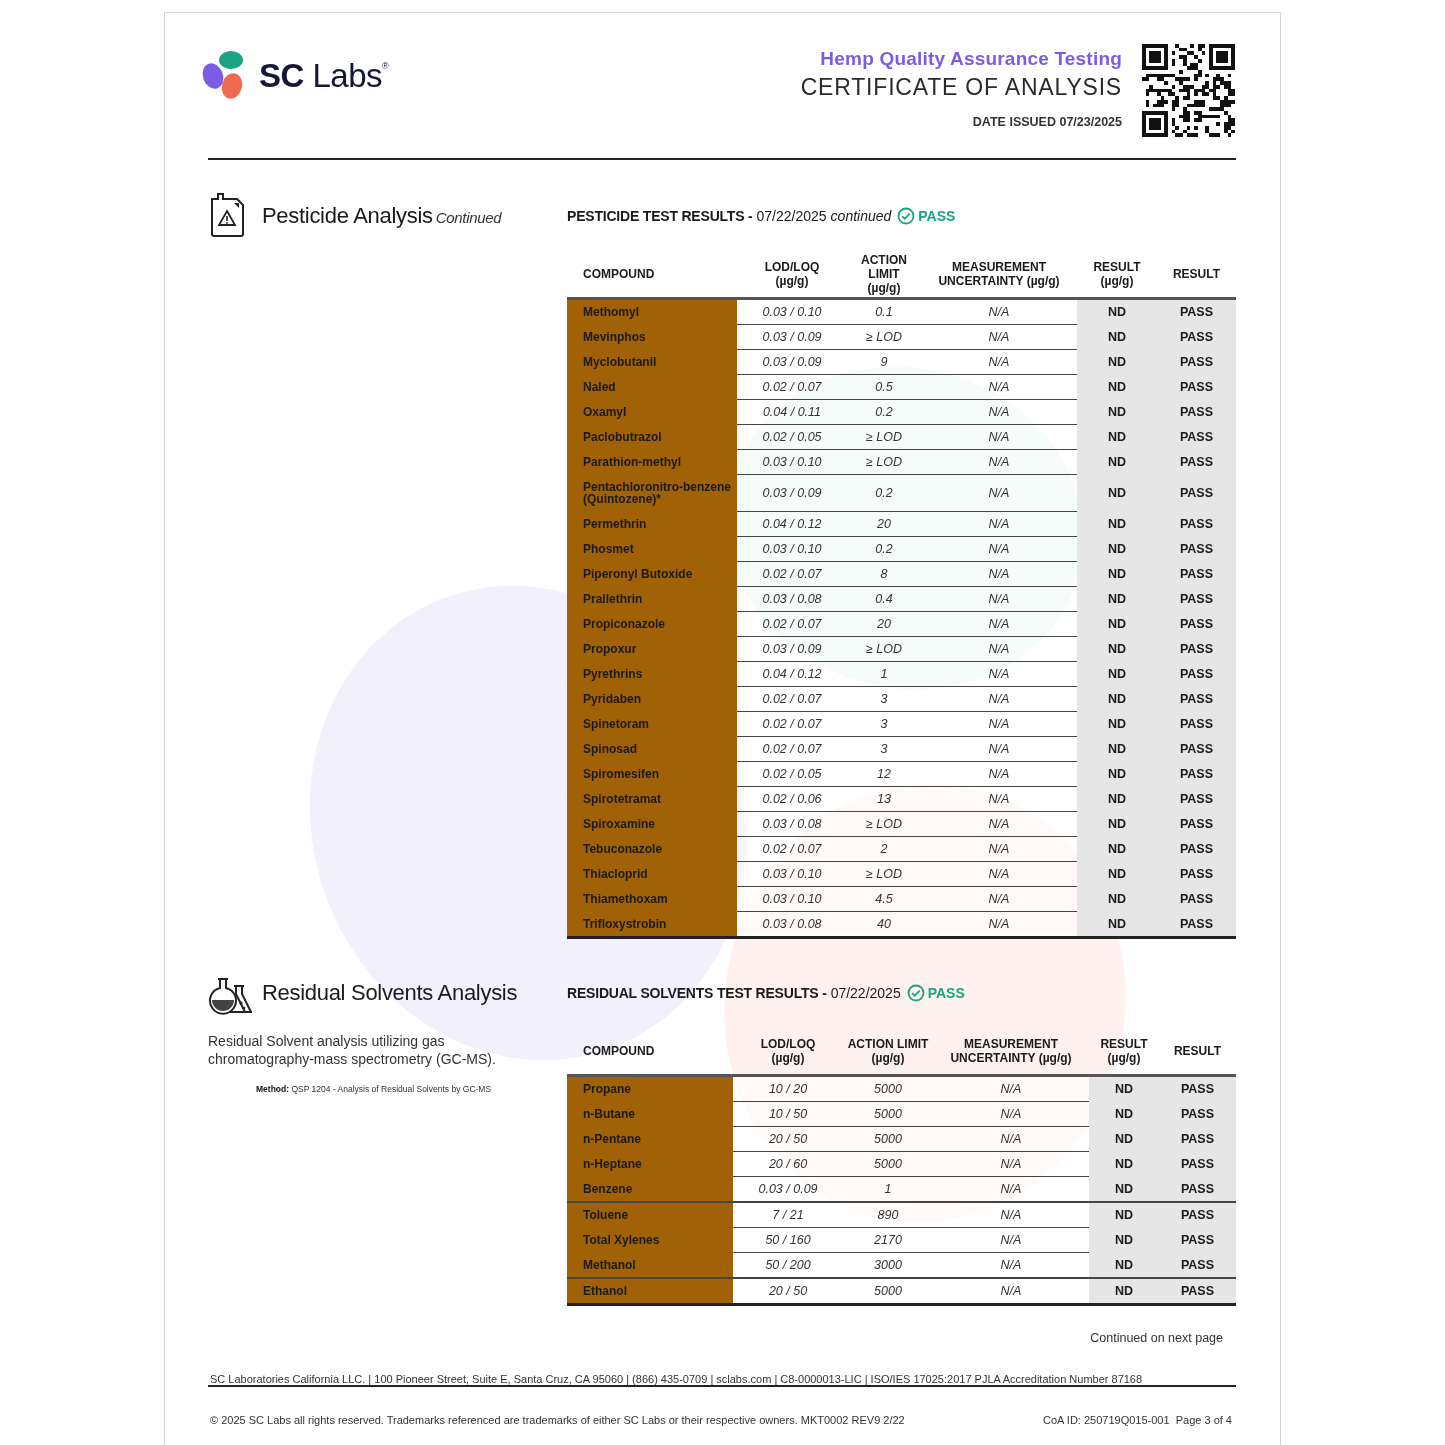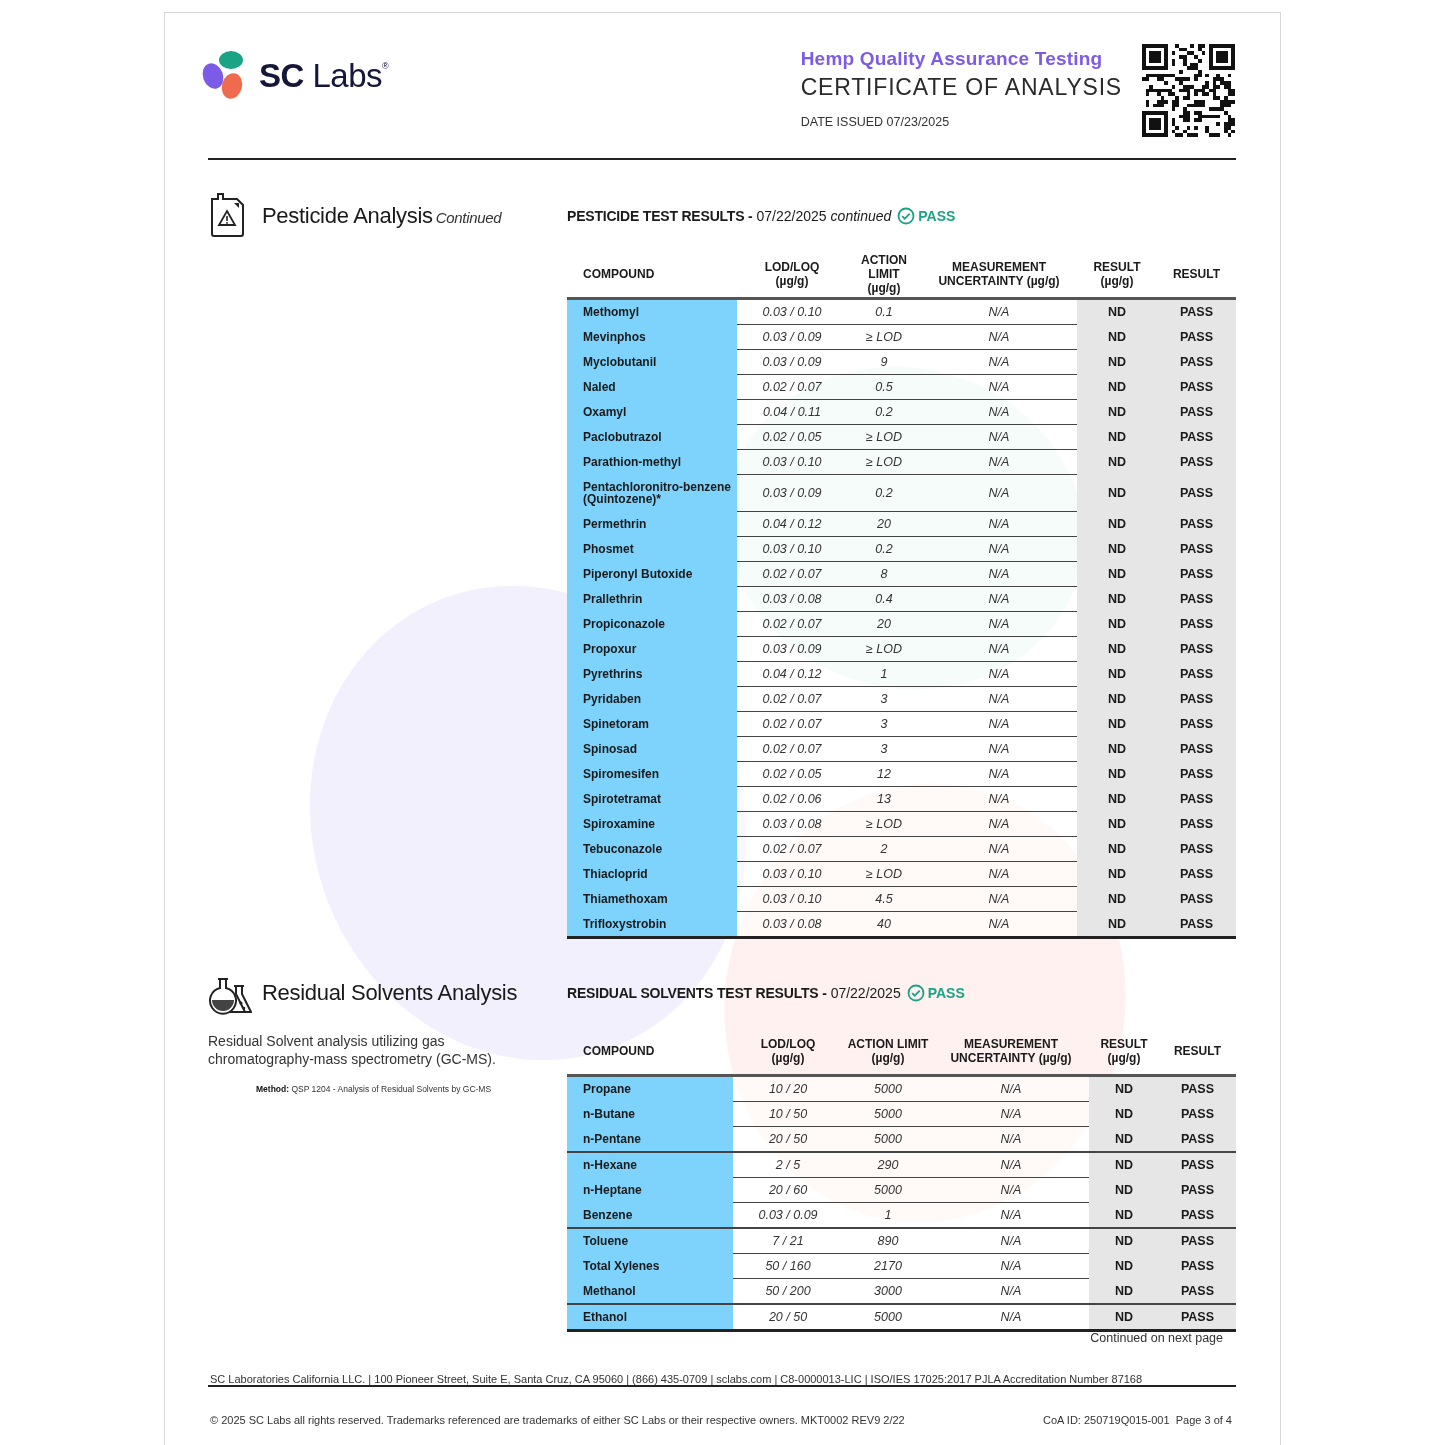--- a/index.html
+++ b/index.html
@@ -20,44 +20,44 @@
   .logo { left: 38px; top: 38px; display: flex; align-items: center; }
   .logo-mark { position: relative; width: 46px; height: 50px; }
   .logo-mark .dot { position: absolute; border-radius: 50%; }
   .logo-mark .d-teal { left: 16px; top: 0; width: 24px; height: 18px; background: #1aa384; }
   .logo-mark .d-purple { left: 0; top: 12px; width: 20px; height: 26px; background: #7c5ce6; transform: rotate(-20deg); }
   .logo-mark .d-red { left: 19px; top: 22px; width: 20px; height: 26px; background: #f06a4f; transform: rotate(15deg); }
   .logo-text { margin-left: 10px; font-size: 33px; color: #15163a; letter-spacing: -0.5px; }
   .logo-text b { font-weight: 800; }
   .logo-text sup { font-size: 9px; vertical-align: top; position: relative; top: 4px; }
 
-  .hdr-right { right: 158px; top: 35px; }
+  .hdr-right { right: 158px; top: 35px; text-align: right; }
   .hdr-sub { font-size: 19px; font-weight: bold; color: #7c5ce6; letter-spacing: 0.2px; }
   .hdr-title { font-size: 23px; color: #2a2a2a; letter-spacing: 0.8px; margin-top: 4px; }
-  .hdr-date { font-size: 12.5px; font-weight: normal; color: #333; margin-top: 14px; }
+  .hdr-date { font-size: 12.5px; font-weight: bold; color: #333; margin-top: 14px; }
   .qr { right: 45px; top: 31px; width: 93px; height: 93px; }
 
   .rule { position: absolute; left: 43px; width: 1028px; height: 2px; background: #222; }
 
   .section-title { font-size: 22px; color: #1a1a1a; letter-spacing: -0.3px; }
   .section-title .cont { font-size: 15px; font-style: italic; font-weight: normal; color: #333; margin-left: 3px; }
   .sec-icon { width: 38px; height: 46px; }
 
   .results-head { font-size: 14px; color: #1a1a1a; display: flex; align-items: center; }
   .results-head .rh-bold { font-weight: bold; letter-spacing: -0.2px; }
   .results-head .rh-date { margin-left: 4px; }
   .results-head .rh-cont { font-style: italic; margin-left: 4px; }
   .pass-badge { display: inline-flex; align-items: center; margin-left: 6px; color: #1aa384; font-weight: bold; }
   .pass-badge svg { margin-right: 3px; }
 
   table.res { position: absolute; border-collapse: collapse; font-size: 12.5px; }
   table.res th { font-weight: bold; font-size: 12px; line-height: 14px; text-align: center; padding: 0; height: 46px; vertical-align: middle; color: #1a1a1a; border-bottom: 3px solid #555; }
   table.res th.c-name { text-align: left; padding-left: 16px; }
   table.res td { padding: 0; height: 24px; border-bottom: 1.5px solid #444; text-align: center; }
-  table.res td.c-name { text-align: left; padding-left: 16px; font-weight: bold; background: #7dd3fc; border-bottom: none; font-size: 12px; line-height: 12px; }
+  table.res td.c-name { text-align: left; padding-left: 16px; font-weight: bold; background: #a16207; border-bottom: none; font-size: 12px; line-height: 12px; }
   table.res td.c-lod, table.res td.c-al, table.res td.c-mu { font-style: italic; color: #333; background: rgba(255,255,255,0.55); }
   table.res td.c-res, table.res td.c-pf { font-weight: bold; background: #e6e6e6; border-bottom: none; }
   table.res tr.tall td { height: 36px; }
   table.res tr:last-child td { border-bottom: 3px solid #222; }
   table.res tr.group-top td { border-top: 2px solid #444; }
 
   .desc { font-size: 14px; color: #333; line-height: 18px; }
   .method { font-size: 8.5px; color: #333; }
   .method b { color: #111; }
   .cont-next { font-size: 12.5px; color: #333; }
@@ -605,28 +605,20 @@
           <td class="c-pf">PASS</td>
         </tr>
         <tr>
           <td class="c-name">n-Pentane</td>
           <td class="c-lod">20 / 50</td>
           <td class="c-al">5000</td>
           <td class="c-mu">N/A</td>
           <td class="c-res">ND</td>
           <td class="c-pf">PASS</td>
         </tr>
-        <tr class=" group-top">
-          <td class="c-name">n-Hexane</td>
-          <td class="c-lod">2 / 5</td>
-          <td class="c-al">290</td>
-          <td class="c-mu">N/A</td>
-          <td class="c-res">ND</td>
-          <td class="c-pf">PASS</td>
-        </tr>
         <tr>
           <td class="c-name">n-Heptane</td>
           <td class="c-lod">20 / 60</td>
           <td class="c-al">5000</td>
           <td class="c-mu">N/A</td>
           <td class="c-res">ND</td>
           <td class="c-pf">PASS</td>
         </tr>
         <tr>
           <td class="c-name">Benzene</td>

